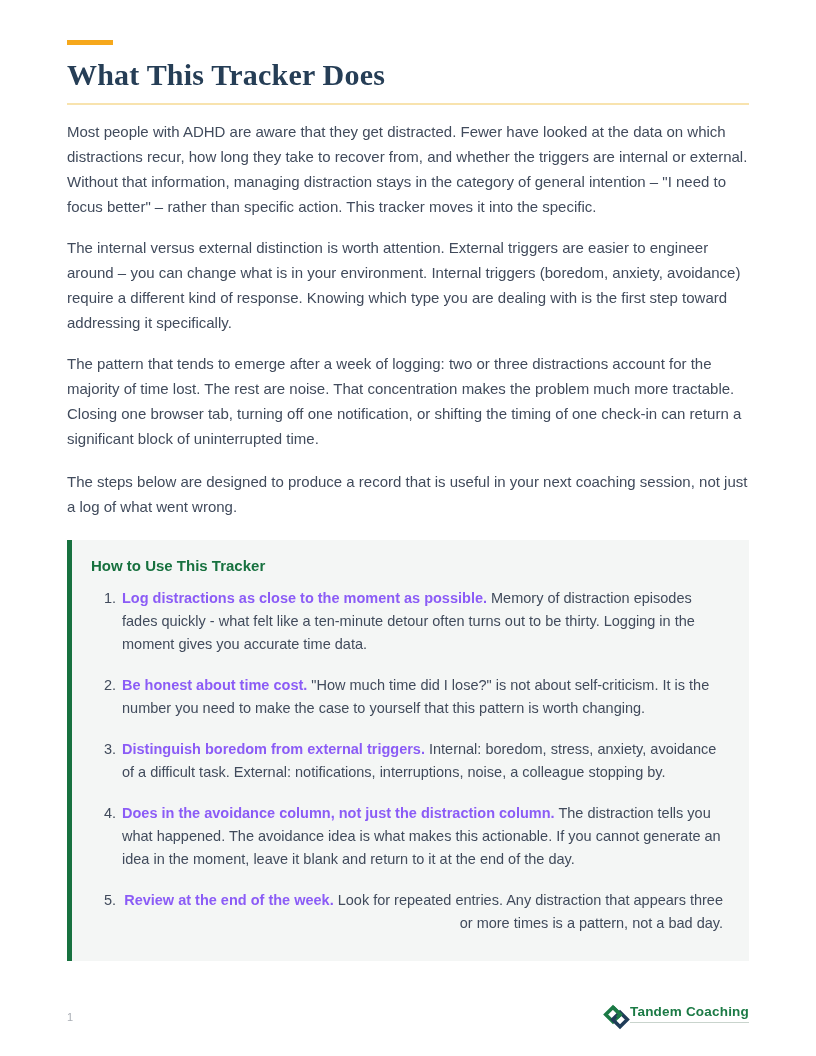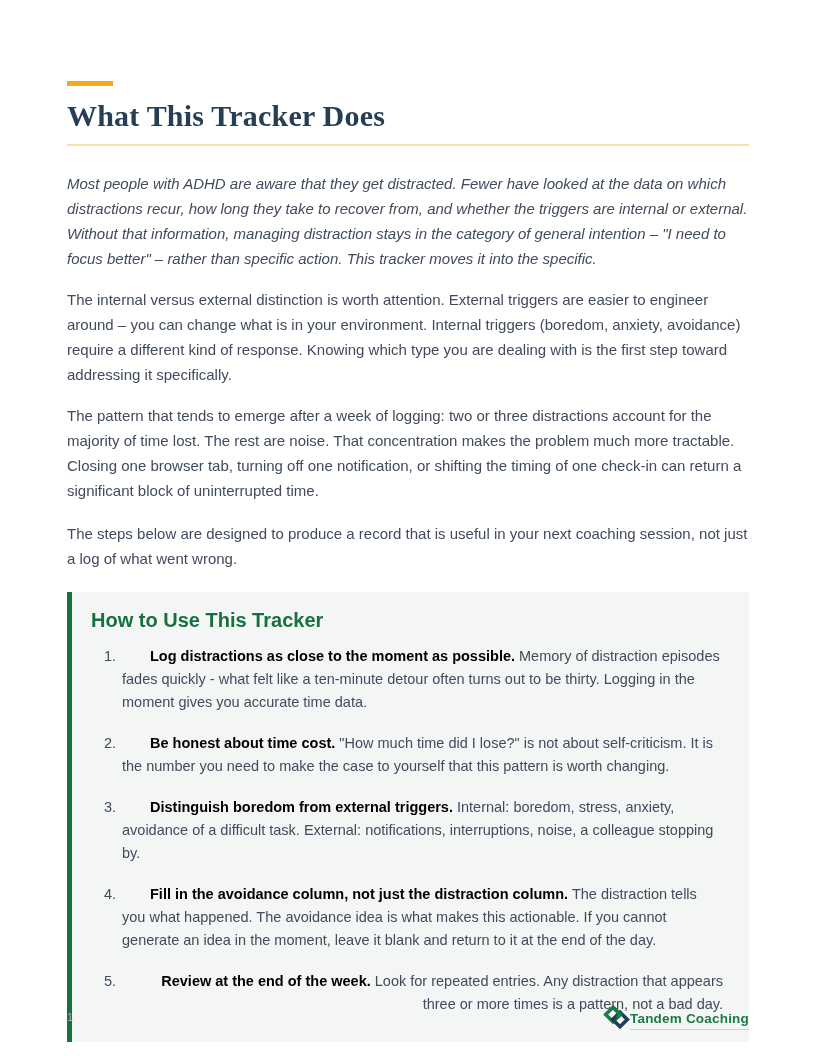--- a/index.html
+++ b/index.html
@@ -7,21 +7,21 @@
     width: 816px; height: 1056px;
     background: #ffffff;
     position: relative;
     overflow: hidden;
     font-family: "Liberation Sans", sans-serif;
     color: #414b5c;
   }
   .page {
     position: absolute;
     top: 0; left: 0; right: 0; bottom: 0;
-    padding: 81px 67px 0 67px;
+    padding: 40px 67px 0 67px;
     box-sizing: border-box;
   }
   .accent-bar {
     width: 46px; height: 5px;
     background: #f6a81c;
     margin-bottom: 13px;
   }
   h1.doc-title {
     margin: 0;
     font-family: "Liberation Serif", serif;
@@ -35,62 +35,62 @@
     border: none;
     border-top: 2px solid #f8e3ae;
     margin: 11px 0 0 0;
   }
   .intro p {
     margin: 16px 0 0 0;
     font-size: 15px;
     line-height: 25px;
     color: #414b5c;
   }
-  .intro p.first { margin-top: 25px; font-style: italic; }
+  .intro p.first { margin-top: 14px; }
   .intro p.closing { margin-top: 18px; }
   .callout {
     margin-top: 21px;
     background: #f4f6f5;
     border-left: 5px solid #17713f;
     padding: 17px 26px 26px 19px;
   }
   .callout-heading {
     margin: 0;
-    font-size: 20px;
+    font-size: 15px;
     font-weight: 700;
     color: #17713f;
   }
   .callout ol {
     margin: 13px 0 0 0;
     padding-left: 29px;
   }
   .callout ol li {
     font-size: 14.5px;
     line-height: 23px;
     margin-bottom: 18px;
     padding-left: 2px;
     color: #414b5c;
   }
   .callout ol li:last-child { margin-bottom: 0; text-align: right; }
-  .callout .lead { font-weight: 700; color: #000000; margin-left: 28px; }
+  .callout .lead { font-weight: 700; color: #8b5cf6; }
   .footer {
     position: absolute;
     left: 67px; right: 67px;
     bottom: 26px;
     display: flex;
     align-items: center;
     justify-content: space-between;
   }
   .page-number {
     font-size: 11px;
     color: #a9aeb5;
   }
   .brand {
     display: flex;
-    align-items: flex-end;
+    align-items: flex-start;
   }
   .brand-name {
     font-size: 13.5px;
     font-weight: 700;
     color: #1b7a45;
     padding-bottom: 3px;
     border-bottom: 1.5px solid #c9d4cd;
     letter-spacing: 0.2px;
   }
   .logo-icon svg { display: block; }
@@ -112,21 +112,21 @@
     <p>The pattern that tends to emerge after a week of logging: two or three distractions account for the majority of time lost. The rest are noise. That concentration makes the problem much more tractable. Closing one browser tab, turning off one notification, or shifting the timing of one check-in can return a significant block of uninterrupted time.</p>
     <p class="closing">The steps below are designed to produce a record that is useful in your next coaching session, not just a log of what went wrong.</p>
   </div>
 
   <div class="callout">
     <p class="callout-heading">How to Use This Tracker</p>
     <ol>
       <li><span class="lead">Log distractions as close to the moment as possible.</span> <span>Memory of distraction episodes fades quickly - what felt like a ten-minute detour often turns out to be thirty. Logging in the moment gives you accurate time data.</span></li>
       <li><span class="lead">Be honest about time cost.</span> <span>"How much time did I lose?" is not about self-criticism. It is the number you need to make the case to yourself that this pattern is worth changing.</span></li>
       <li><span class="lead">Distinguish boredom from external triggers.</span> <span>Internal: boredom, stress, anxiety, avoidance of a difficult task. External: notifications, interruptions, noise, a colleague stopping by.</span></li>
-      <li><span class="lead">Fill in the avoidance column, not just the distraction column.</span> <span>The distraction tells you what happened. The avoidance idea is what makes this actionable. If you cannot generate an idea in the moment, leave it blank and return to it at the end of the day.</span></li>
+      <li><span class="lead">Does in the avoidance column, not just the distraction column.</span> <span>The distraction tells you what happened. The avoidance idea is what makes this actionable. If you cannot generate an idea in the moment, leave it blank and return to it at the end of the day.</span></li>
       <li><span class="lead">Review at the end of the week.</span> <span>Look for repeated entries. Any distraction that appears three or more times is a pattern, not a bad day.</span></li>
     </ol>
   </div>
 
   <div class="footer">
     <span class="page-number">1</span>
     <div class="brand">
       <span class="logo-icon">
         <svg width="27" height="26" viewBox="0 0 27 26">
           <path d="M10 3.2 L17.3 10.5 L10 17.8 L2.7 10.5 Z" fill="none" stroke="#1b7a45" stroke-width="3.6"></path>

